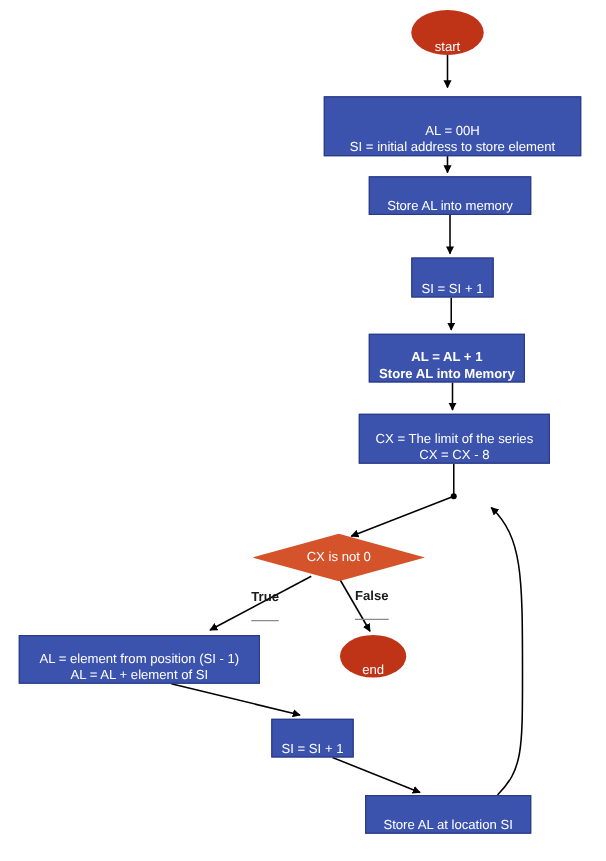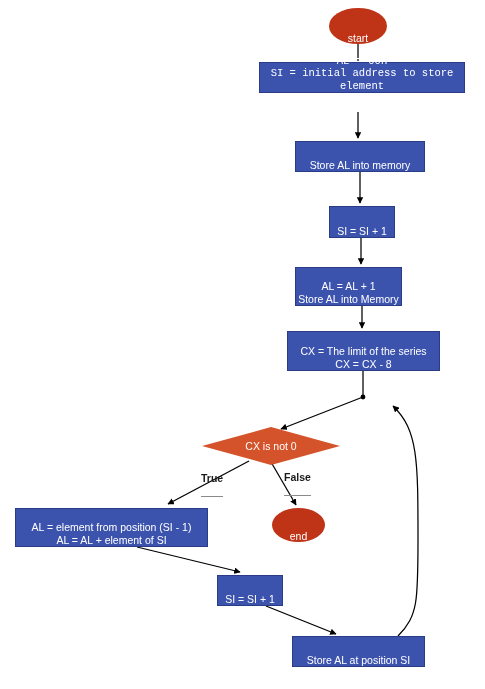--- a/index.html
+++ b/index.html
@@ -98,34 +98,34 @@
     <line x1="137" y1="547" x2="240" y2="572" marker-end="url(#arrow)"></line>
     <line x1="266" y1="606" x2="336" y2="634" marker-end="url(#arrow)"></line>
     <path d="M 398 636 C 418 616 418 600 418 540 C 418 460 418 430 393 406" marker-end="url(#arrow)"></path>
   </g>
 </svg>
 
 <div class="node term" style="left:329px; top:8px; width:58px; height:36px;">
   <span>start</span>
 </div>
 
-<div class="node proc" style="left:259px; top:62px; width:206px; height:31px;font-family:Liberation Mono, monospace;">
+<div class="node proc" style="left:259px; top:77px; width:206px; height:48px;">
   <span>AL = 00H
 SI = initial address to store element</span>
 </div>
 
 <div class="node proc" style="left:295px; top:141px; width:130px; height:31px;">
   <span>Store AL into memory</span>
 </div>
 
 <div class="node proc" style="left:329px; top:206px; width:66px; height:32px;">
   <span>SI = SI + 1</span>
 </div>
 
-<div class="node proc" style="left:295px; top:267px; width:107px; height:39px;">
+<div class="node proc" style="left:295px; top:267px; width:125px; height:39px;font-weight:bold;">
   <span>AL = AL + 1
 Store AL into Memory</span>
 </div>
 
 <div class="node proc" style="left:287px; top:331px; width:153px; height:40px;">
   <span>CX = The limit of the series
 CX = CX - 8</span>
 </div>
 
 <div class="decision-wrap" style="left:202px; top:427px; width:138px; height:38px;">
@@ -144,21 +144,21 @@
 <div class="node proc" style="left:15px; top:508px; width:193px; height:39px;">
   <span>AL = element from position (SI - 1)
 AL = AL + element of SI</span>
 </div>
 
 <div class="node proc" style="left:217px; top:575px; width:66px; height:31px;">
   <span>SI = SI + 1</span>
 </div>
 
 <div class="node proc" style="left:292px; top:636px; width:133px; height:31px;">
-  <span>Store AL at position SI</span>
+  <span>Store AL at location SI</span>
 </div>
 
 <div class="edge-label" style="left:201px; top:472px;">
   <span>True</span>
 </div>
 <div class="edge-label" style="left:284px; top:471px;">
   <span>False</span>
 </div>
 
 </body></html>

